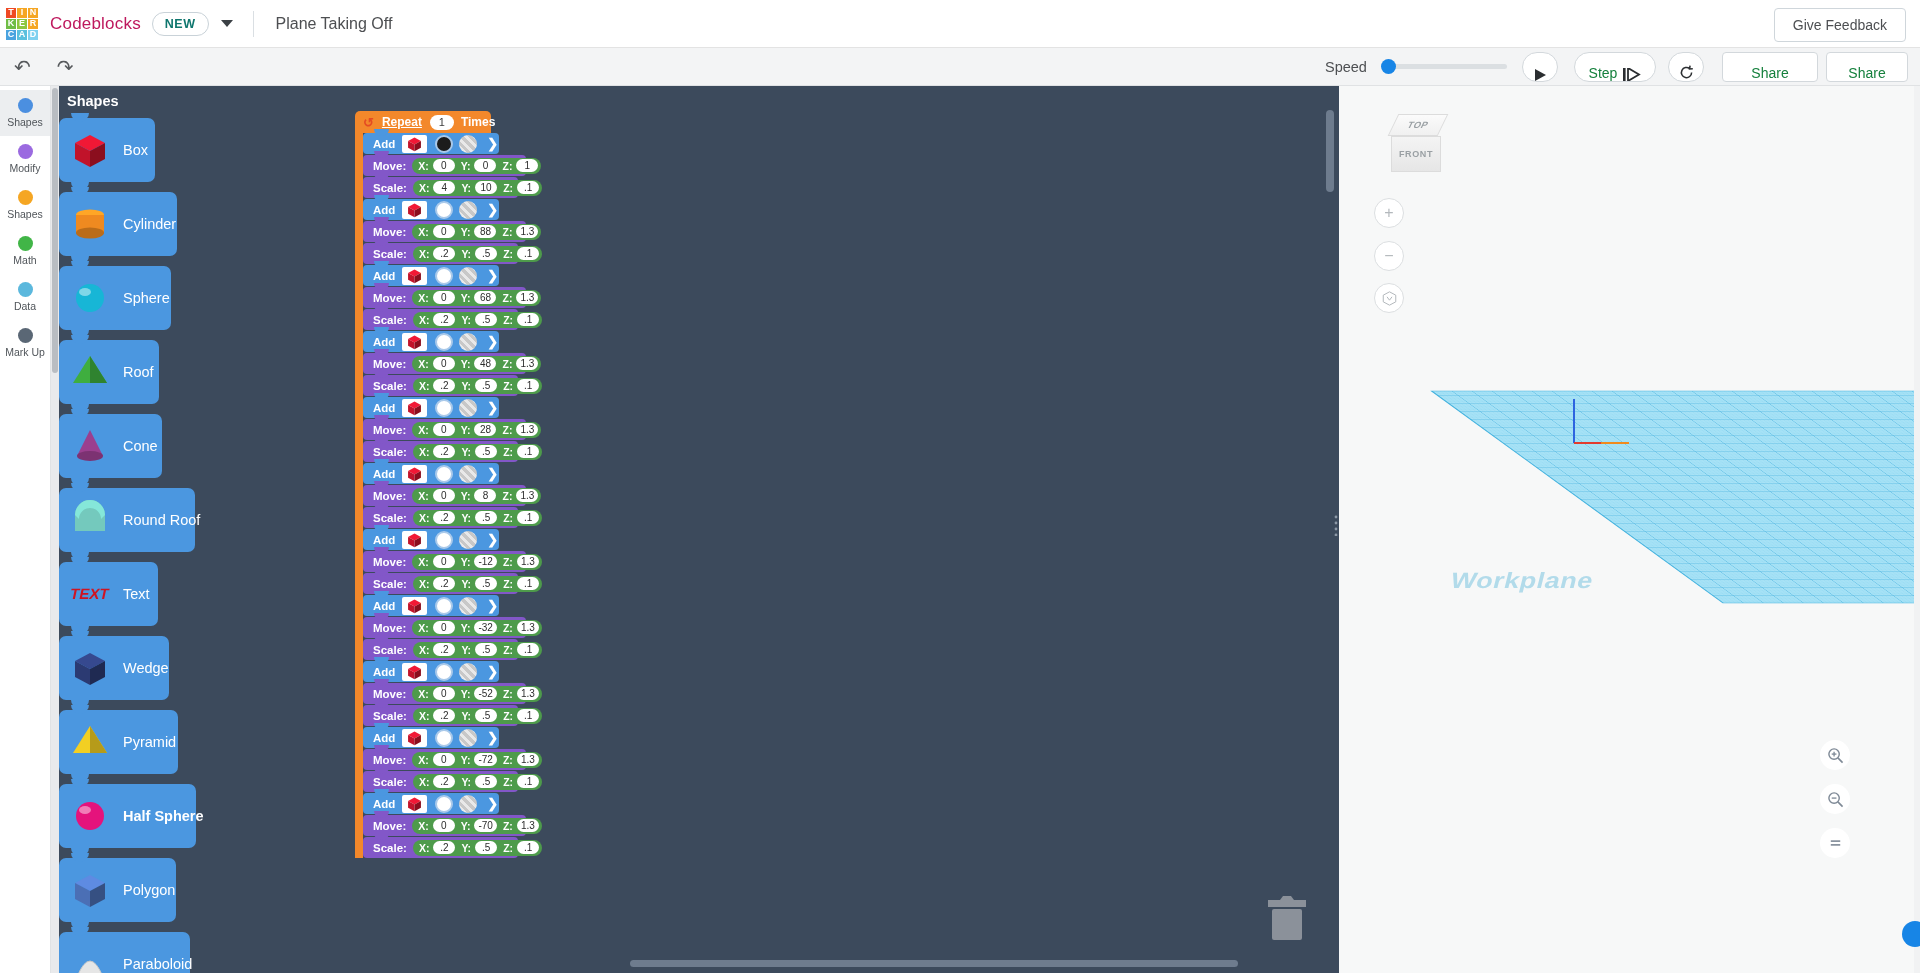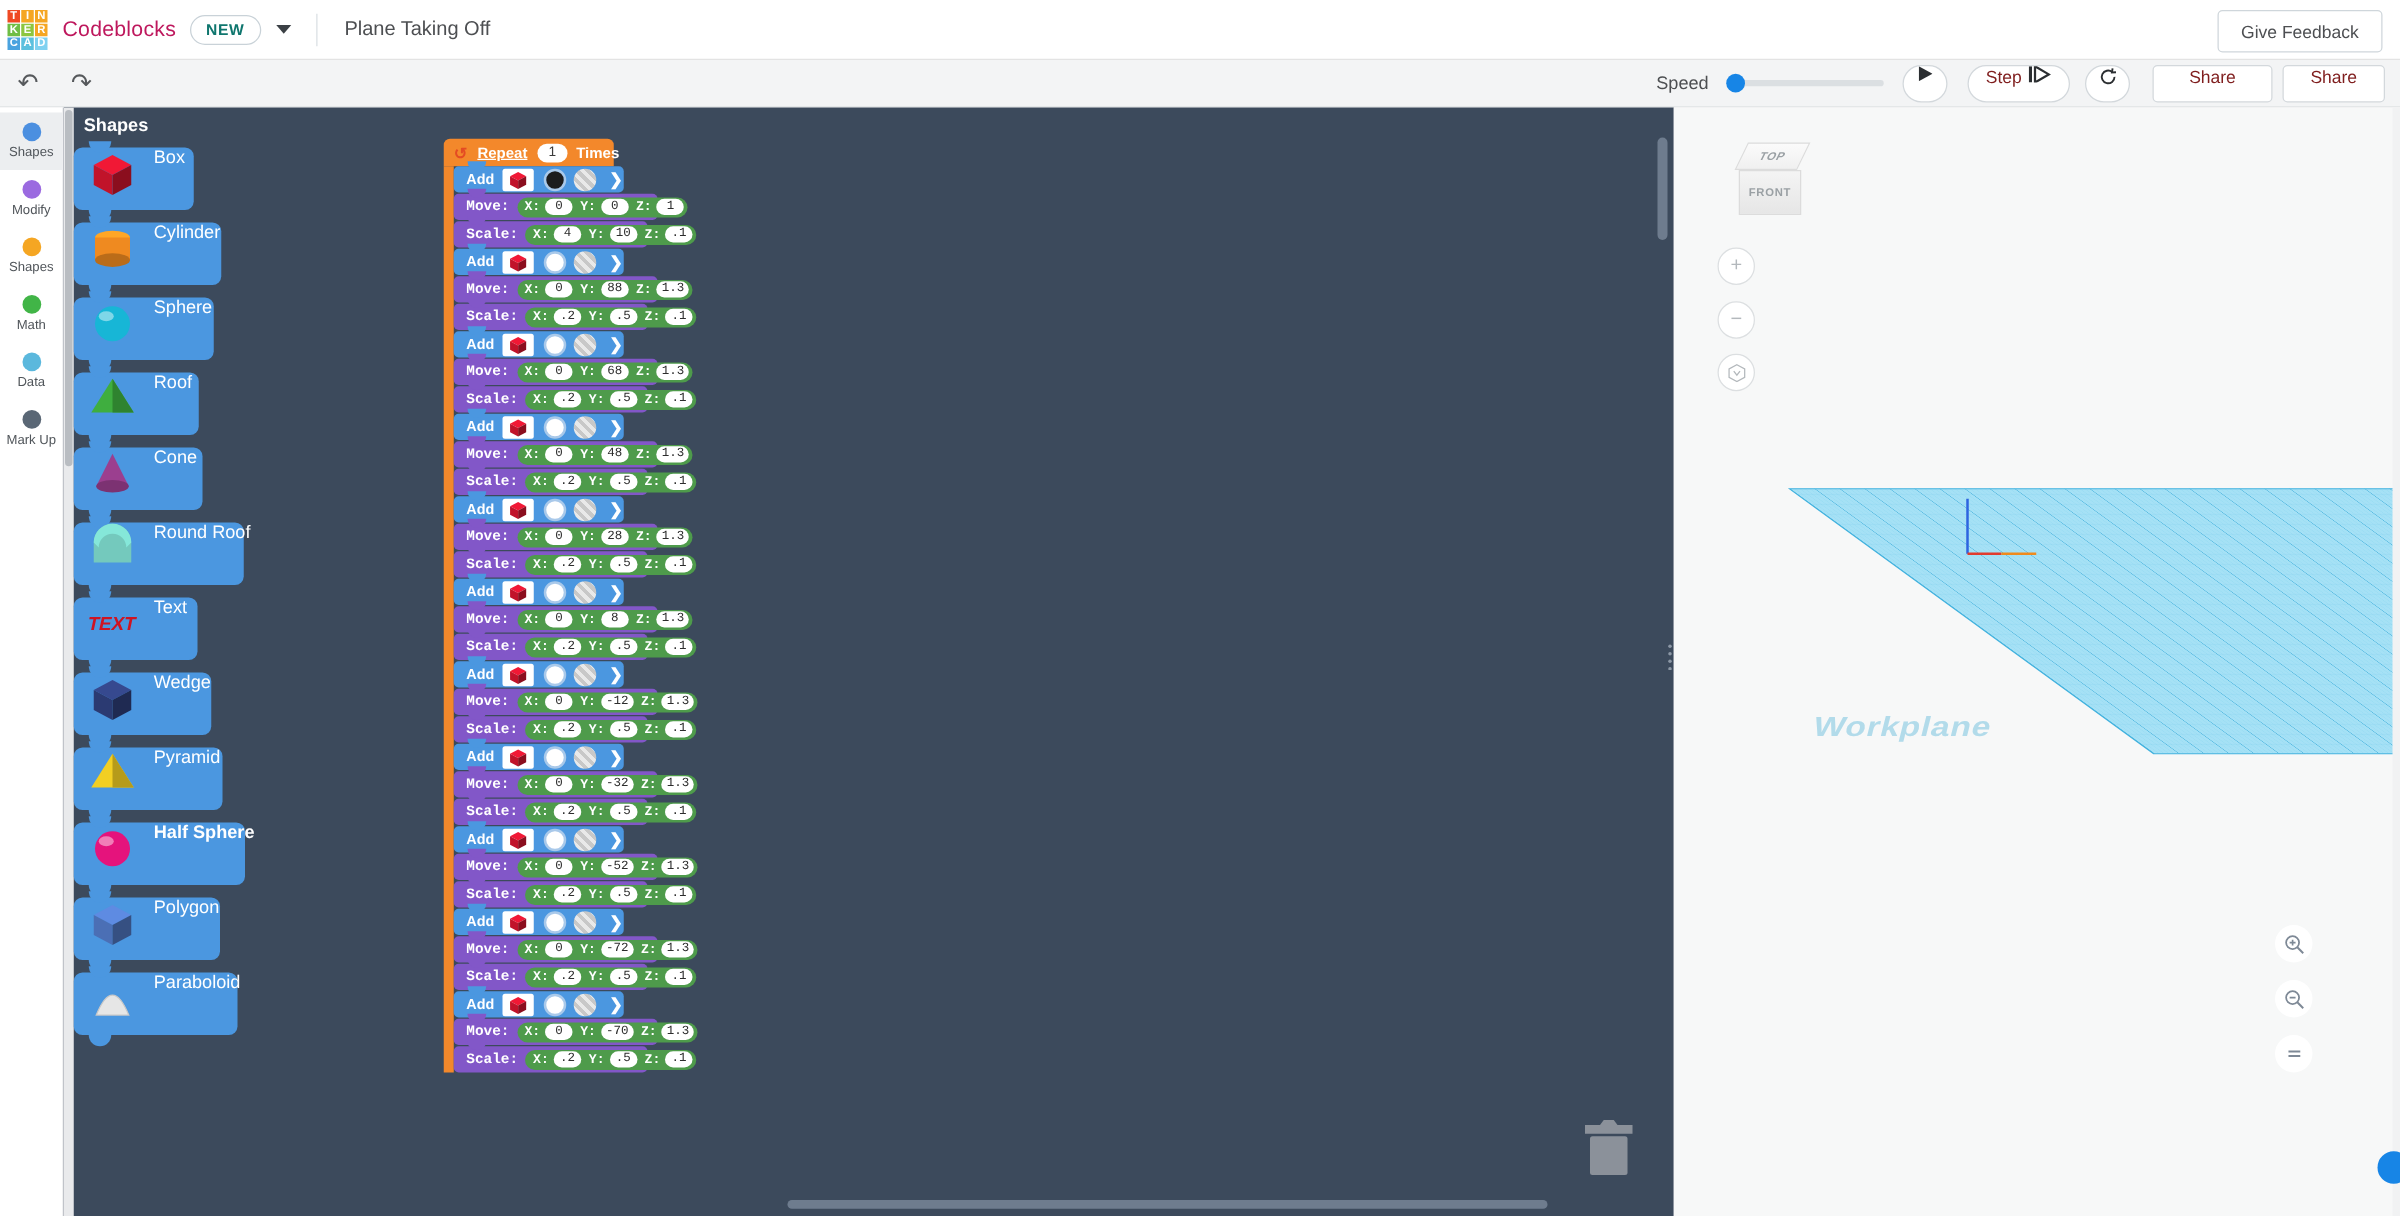--- a/index.html
+++ b/index.html
@@ -56,22 +56,22 @@
   .undo { margin-left: 14px; }
   .redo { margin-left: 26px; }
   .speedwrap { position: absolute; left: 1325px; display: flex; align-items: center; }
   .speedlabel { font-size: 14.5px; color: #4d4f52; }
   .slider { position: relative; margin-left: 18px; width: 122px; height: 5px;
             background: #dbdfe2; border-radius: 3px; }
   .sliderknob { position: absolute; left: -4px; top: -5px; width: 15px; height: 15px;
                 border-radius: 50%; background: #1785e6; }
   .rbtn {
     border: 1px solid #d3d8dc; background: #fff; border-radius: 16px;
-    height: 30px; display: flex; align-items: flex-start; justify-content: center;
-    color: #7f1d1d; font-size: 14px;
+    height: 30px; display: flex; align-items: flex-end; justify-content: center;
+    color: #15803d; font-size: 14px;
   }
   .playbtn { position: absolute; left: 1522px; width: 36px; border-radius: 18px; }
   .stepbtn { position: absolute; left: 1574px; width: 82px; gap: 6px; }
   .restartbtn { position: absolute; left: 1668px; width: 36px; border-radius: 18px; font-size: 17px; }
   .exportbtn { position: absolute; left: 1722px; width: 96px; border-radius: 4px; }
   .sharebtn { position: absolute; left: 1826px; width: 82px; border-radius: 4px; }
 
   
   .rail {
     position: absolute; top: 86px; left: 0; width: 51px; height: 887px;
@@ -89,23 +89,23 @@
     background: #3c4a5c; overflow: hidden;
   }
   .panelscroll { position: absolute; left: 0; top: 0; width: 8px; height: 887px;
                  background: #e9eaec; }
   .panelthumb { position: absolute; left: 1px; top: 2px; width: 6px; height: 285px;
                 background: #b9bdc2; border-radius: 3px; }
   .panelhead { position: absolute; left: 16px; top: 7px;
                font-size: 14.5px; font-weight: bold; color: #fff; }
   .shapelist { position: absolute; left: 8px; top: 32px; width: 241px; height: 855px; }
   .shapeblock {
-    position: relative; margin: 0 0 10px 0; height: 50px;
+    position: relative; margin: 0 0 10px 0; height: 64px;
     background: #4b97e0; border-radius: 7px;
-    display: flex; 
+    display: flex; align-items: center;
   }
   .shapeblock::before {
     content: ""; position: absolute; left: 12px; top: -5px;
     width: 18px; height: 9px; background: #4b97e0;
     border-radius: 0 0 9px 9px;
   }
   .shapeblock::after {
     content: ""; position: absolute; left: 12px; bottom: -9px;
     width: 18px; height: 10px; background: #4b97e0;
     border-radius: 0 0 9px 9px;
@@ -142,21 +142,21 @@
                 padding-left: 0; background: transparent; }
 
   .blk { position: relative; height: 21px; display: flex; align-items: center;
          border-radius: 4px; margin-bottom: 1px; }
   .blk::before {
     content: ""; position: absolute; left: 11px; top: -4px;
     width: 15px; height: 7px; border-radius: 0 0 8px 8px;
     background: inherit;
   }
   .blk-add { background: #4b97e0; width: 136px; }
-  .blk-move, .blk-scale { background: #8257c8; font-family: Liberation Mono, monospace; }
+  .blk-move, .blk-scale { background: #8257c8; }
   .blk-move { width: 163px; }
   .blk-scale { width: 155px; }
   .blklabel { color: #fff; font-size: 11.5px; margin-left: 10px; font-weight: bold; }
   .cubechip { width: 25px; height: 18px; margin-left: 7px; background: #fff;
               border-radius: 2px; position: relative; overflow: hidden; }
   .swatch { width: 18px; height: 18px; border-radius: 50%; margin-left: 8px;
             border: 2px solid #a9c9ea; }
   .swatch.dark { background: #1c1c1c; }
   .swatch.white { background: #ffffff; }
   .hatch {

